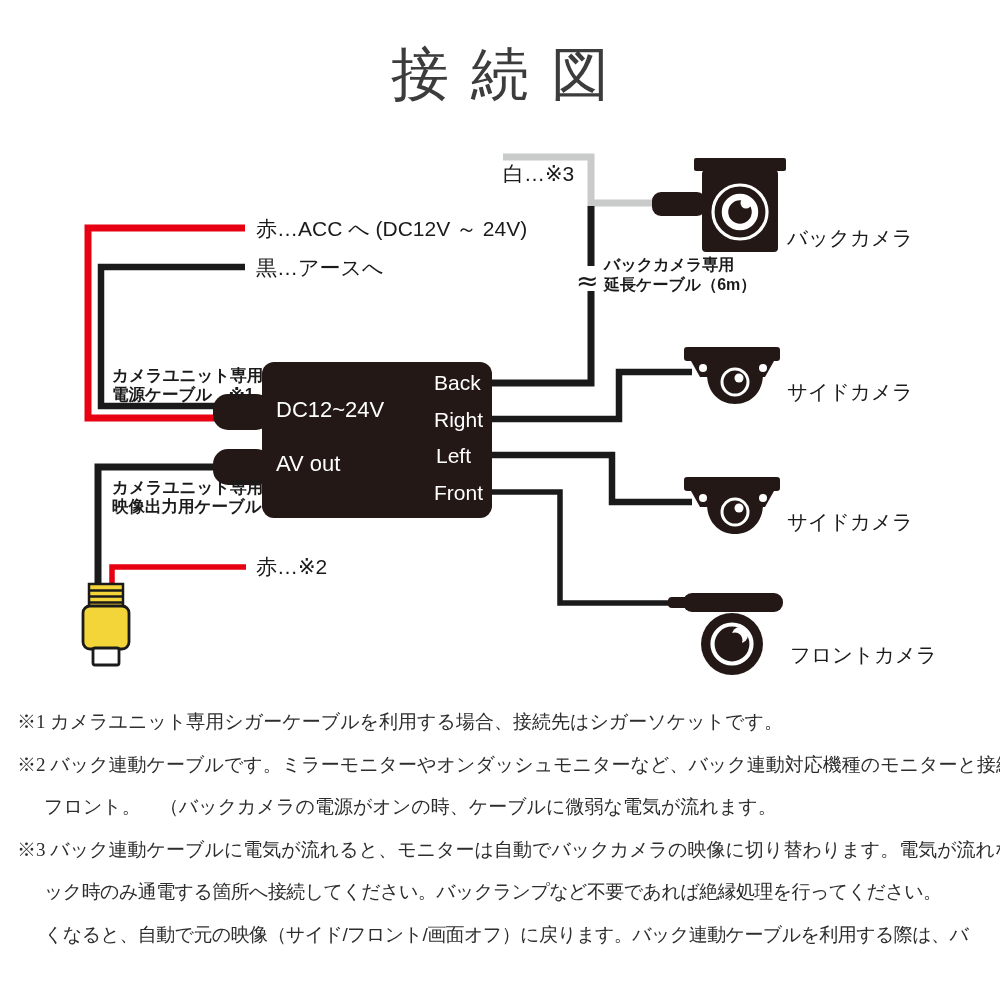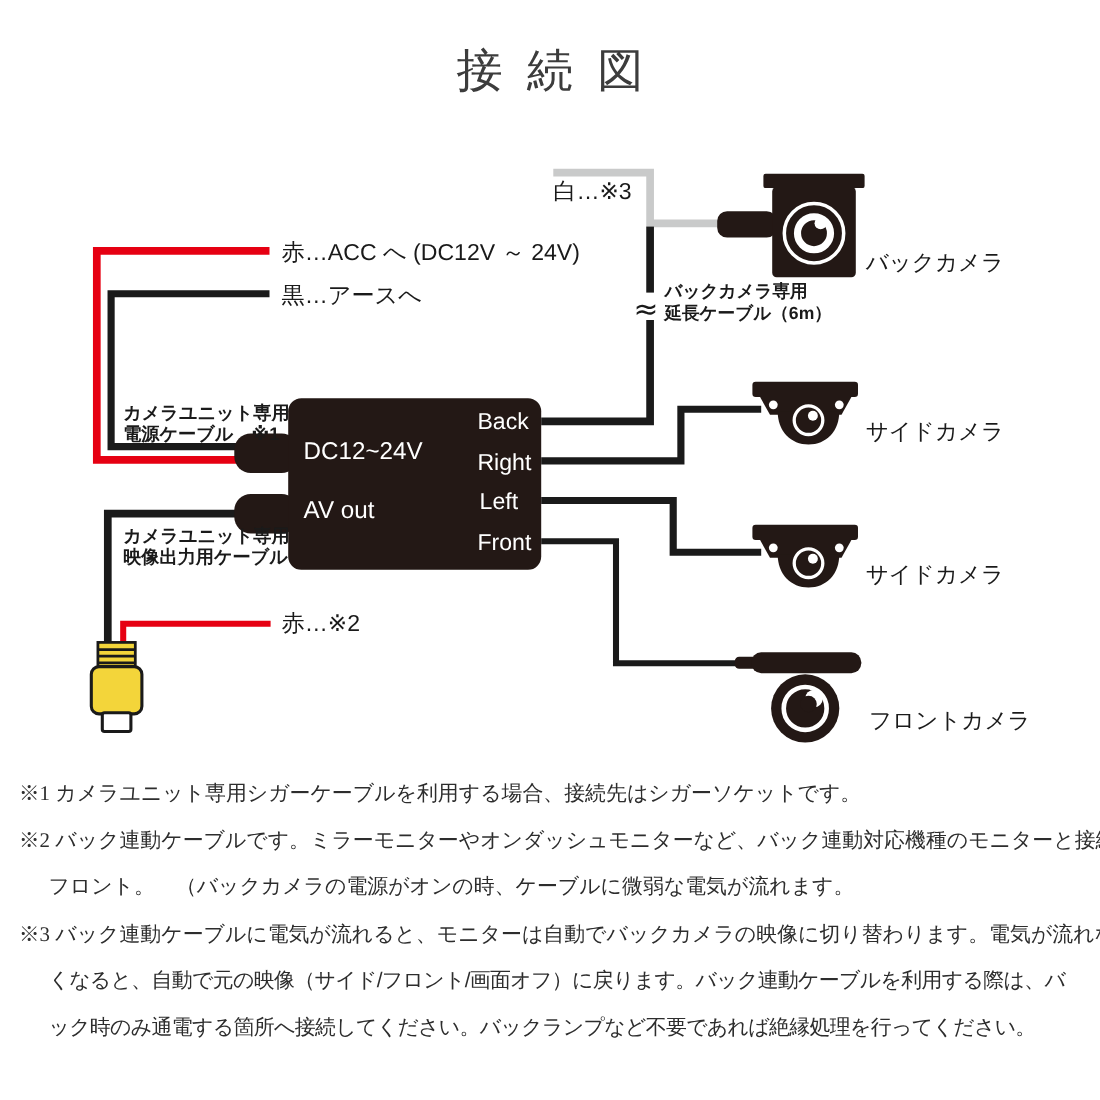--- a/index.html
+++ b/index.html
@@ -4,21 +4,21 @@
 <style>
   html,body { margin:0; padding:0; background:#ffffff; }
   .page {
     position:relative; width:1000px; height:1000px; background:#ffffff;
     font-family:"Liberation Sans","DejaVu Sans",sans-serif; overflow:hidden;
   }
   .title {
     position:absolute; top:36px; left:0; width:1000px; margin:0;
     text-align:center; box-sizing:border-box; padding-left:22px;
     font-family:"Liberation Serif","DejaVu Serif",serif;
-    font-weight:500; font-size:42px; letter-spacing:22px; color:#3c3c3c;
+    font-weight:500; font-size:58px; letter-spacing:22px; color:#3c3c3c;
   }
   svg.diagram { position:absolute; left:0; top:0; width:1000px; height:1000px; }
   .lbl  { font-family:"Liberation Sans","DejaVu Sans",sans-serif; fill:#1a1a1a; }
   .s21  { font-size:21px; }
   .s20  { font-size:20.5px; }
   .s17  { font-size:16.5px; font-weight:bold; }
   .s16  { font-size:16px;  font-weight:bold; }
   .unitTxt { font-family:"Liberation Sans","DejaVu Sans",sans-serif; fill:#ffffff; font-size:22px; }
   .portTxt { font-family:"Liberation Sans","DejaVu Sans",sans-serif; fill:#ffffff; font-size:21px; }
   .approx  { font-family:"DejaVu Sans",sans-serif; fill:#1a1a1a; font-size:27px; }
@@ -148,17 +148,17 @@
     <text x="787" y="399" class="lbl s20">サイドカメラ</text>
     <text x="787" y="529" class="lbl s20">サイドカメラ</text>
     <text x="790" y="662" class="lbl s20">フロントカメラ</text>
   </svg>
 
   <div class="footnotes">
     <p class="fn">※1 カメラユニット専用シガーケーブルを利用する場合、接続先はシガーソケットです。</p>
     <p class="fn">※2 バック連動ケーブルです。ミラーモニターやオンダッシュモニターなど、バック連動対応機種のモニターと接続</p>
     <p class="fn cont">フロント。　（バックカメラの電源がオンの時、ケーブルに微弱な電気が流れます。</p>
     <p class="fn">※3 バック連動ケーブルに電気が流れると、モニターは自動でバックカメラの映像に切り替わります。電気が流れな</p>
+    <p class="fn cont gothic">ック時のみ通電する箇所へ接続してください。バックランプなど不要であれば絶縁処理を行ってください。</p>
     <p class="fn cont gothic">くなると、自動で元の映像（サイド/フロント/画面オフ）に戻ります。バック連動ケーブルを利用する際は、バ</p>
-    <p class="fn cont gothic">ック時のみ通電する箇所へ接続してください。バックランプなど不要であれば絶縁処理を行ってください。</p>
   </div>
 
 </div>
 
 </body></html>

